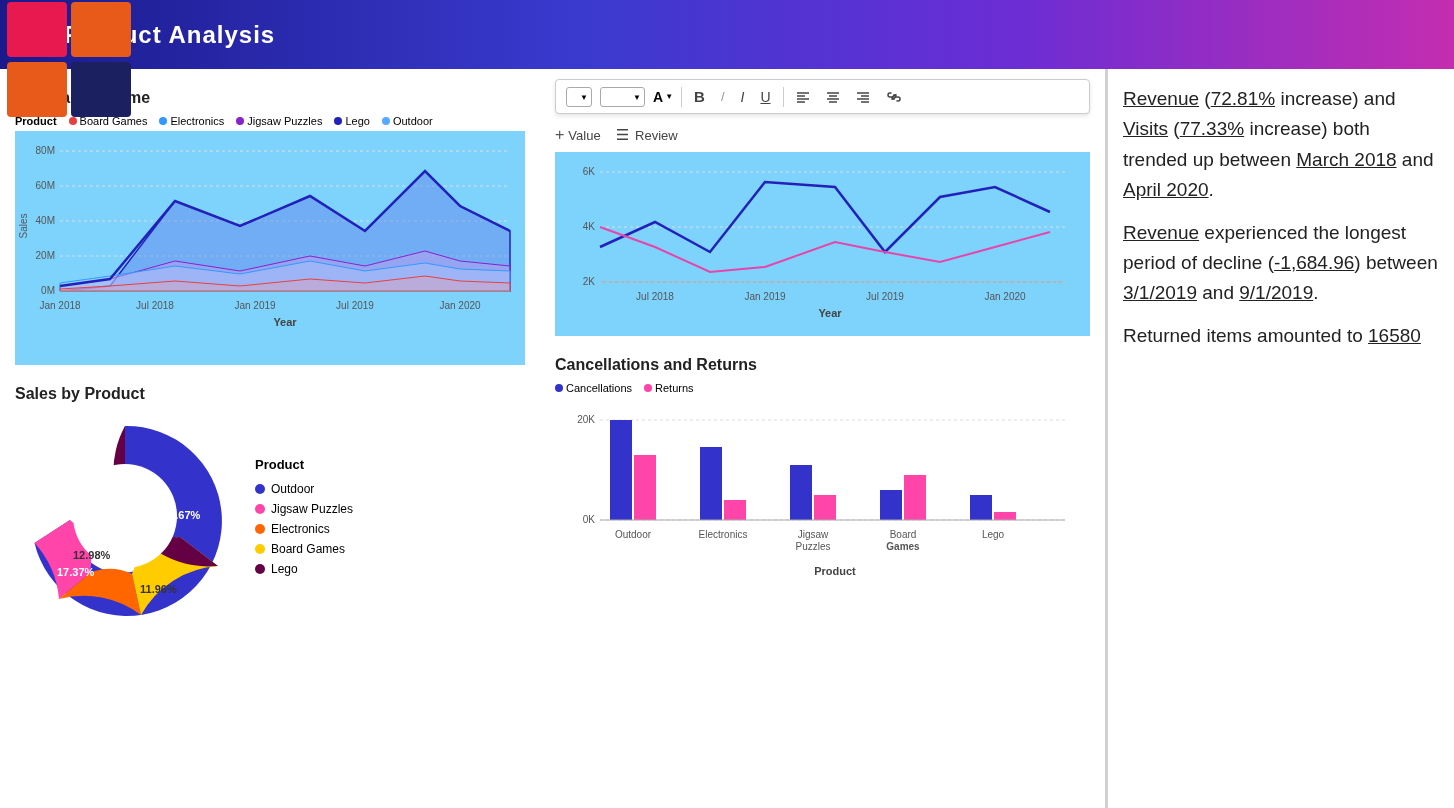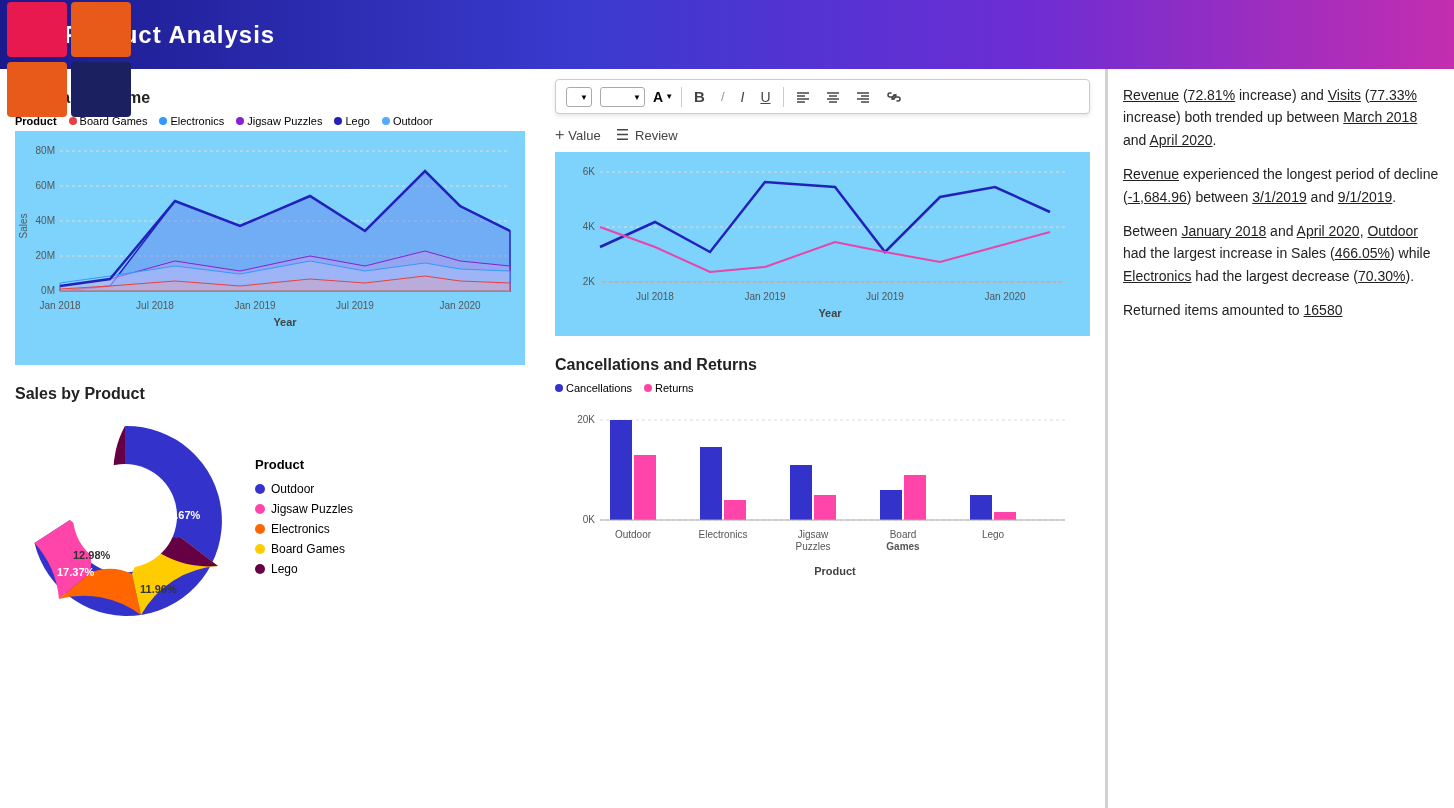--- a/index.html
+++ b/index.html
@@ -57,21 +57,21 @@
       padding: 10px 15px;
       display: flex;
       flex-direction: column;
     }
 
     
     .right-panel {
       flex: 1;
       border-left: 3px solid #d0d0d0;
       padding: 15px 15px;
-      font-size: 14px;
+      font-size: 19px;
       line-height: 1.6;
       overflow-y: auto;
       color: #222;
     }
 
     
     .section-title {
       font-size: 16px;
       font-weight: 600;
       color: #222;
@@ -482,24 +482,18 @@
     <p style="margin-bottom:12px;">
       <u>Revenue</u> (<u>72.81%</u> increase) and <u>Visits</u>
       (<u>77.33%</u> increase) both trended up
       between <u>March 2018</u> and <u>April 2020</u>.
     </p>
     <p style="margin-bottom:12px;">
       <u>Revenue</u> experienced the longest period
       of decline (<u>-1,684.96</u>) between <u>3/1/2019</u>
       and <u>9/1/2019</u>.
     </p>
-    <p style="margin-bottom:12px;">
-      Between <u>January 2018</u> and <u>April 2020</u>,
-      <u>Outdoor</u> had the largest increase in Sales
-      (<u>466.05%</u>) while <u>Electronics</u> had the
-      largest decrease (<u>70.30%</u>).
-    </p>
     <p>
       Returned items amounted to <u>16580</u>
     </p>
   </div>
 
 </div>
 
 </body></html>

